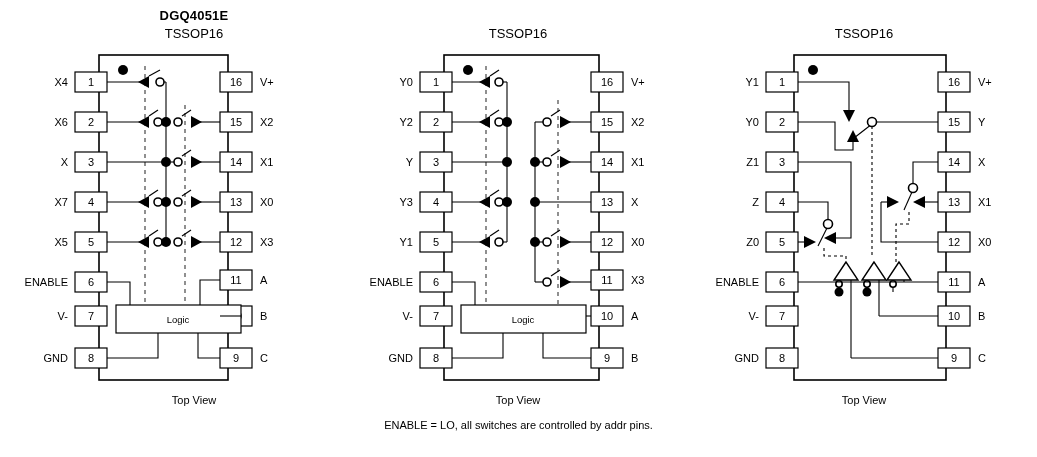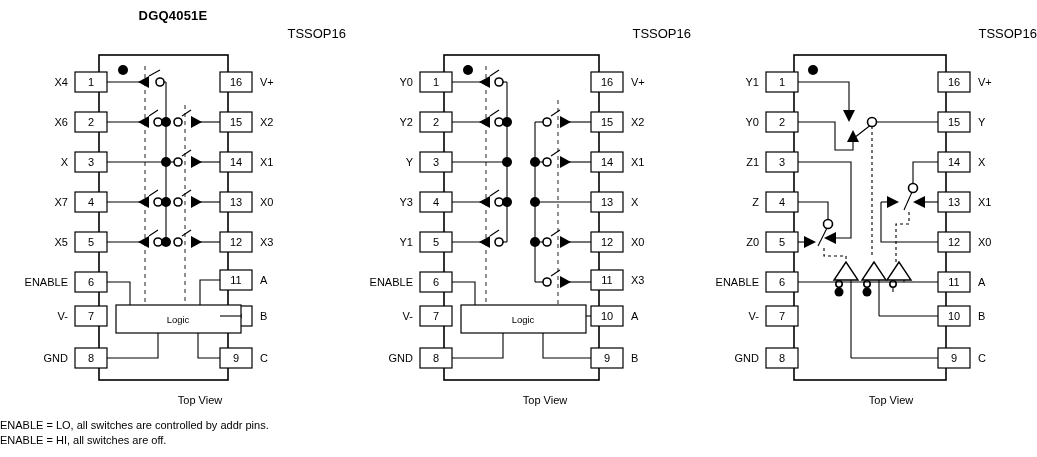--- a/index.html
+++ b/index.html
@@ -2,56 +2,56 @@
 <html><head>
 <meta charset="utf-8">
 <style>
   html,body{margin:0;padding:0;background:#fff;}
   body{
     width:1037px;height:457px;position:relative;overflow:hidden;
     font-family:"Liberation Sans","DejaVu Sans",sans-serif;
     color:#000;
   }
   .pkg{position:absolute;top:0;width:346px;height:420px;}
-  .pkg.p1{left:0;}
+  .pkg.p1{left:0;padding-left:42px;}
   .pkg.p2{left:345px;}
   .pkg.p3{left:691px;}
 
   .title{
     position:absolute;left:0;width:100%;text-align:center;
     top:8px;font-size:13px;font-weight:bold;letter-spacing:.2px;
   }
   .subtitle{
-    position:absolute;left:0;width:100%;text-align:right;
+    position:absolute;left:0;width:100%;text-align:center;
     top:26px;font-size:13px;font-weight:normal;
   }
   .topview{
     position:absolute;left:0;width:100%;text-align:center;
-    top:394px;font-size:11px;margin-left:27px;
+    top:394px;font-size:11px;
   }
   svg{position:absolute;left:0;top:0;}
   .body-rect{fill:none;stroke:#000;stroke-width:1.6;}
   .pinbox{fill:#fff;stroke:#000;stroke-width:1.2;}
   .pinnum{font-size:11px;text-anchor:middle;dominant-baseline:middle;fill:#000;}
   .pinlabel-l{font-size:11px;text-anchor:end;dominant-baseline:middle;fill:#000;}
   .pinlabel-r{font-size:11px;text-anchor:start;dominant-baseline:middle;fill:#000;}
   .wire{stroke:#000;stroke-width:1.1;fill:none;}
   .dashline{stroke:#555;stroke-width:1.3;fill:none;stroke-dasharray:4 4;}
   .dashctl{stroke:#000;stroke-width:1.1;fill:none;stroke-dasharray:3 3;}
   .logicbox{fill:#fff;stroke:#000;stroke-width:1.2;}
   .logiclabel{font-size:9.5px;text-anchor:middle;dominant-baseline:middle;fill:#000;}
   .node{fill:#000;}
   .openc{fill:#fff;stroke:#000;stroke-width:1.6;}
   .tri{fill:#000;}
   .buf{fill:#fff;stroke:#000;stroke-width:1.4;}
   .dot{fill:#000;}
 
   .footnote{
     position:absolute;left:0;top:418px;width:100%;
-    font-size:11px;line-height:15px;
+    text-align:center;font-size:11px;line-height:15px;
   }
   .footnote div{white-space:pre;}
 </style>
 </head>
 <body>
 
 <div class="pkg p1">
   <div class="title">DGQ4051E</div>
   <div class="subtitle">TSSOP16</div>
 
@@ -481,14 +481,13 @@
 
     <path class="wire" d="M188,316 L247,316"></path>
 
     <path class="wire" d="M160,358 L247,358"></path>
   </svg>
   <div class="topview">Top View</div>
 </div>
 
 <div class="footnote">
   <div>ENABLE = LO, all switches are controlled by addr pins.</div>
-  <div>ENABLE = HI, all switches are off.</div>
 </div>
 
 </body></html>

